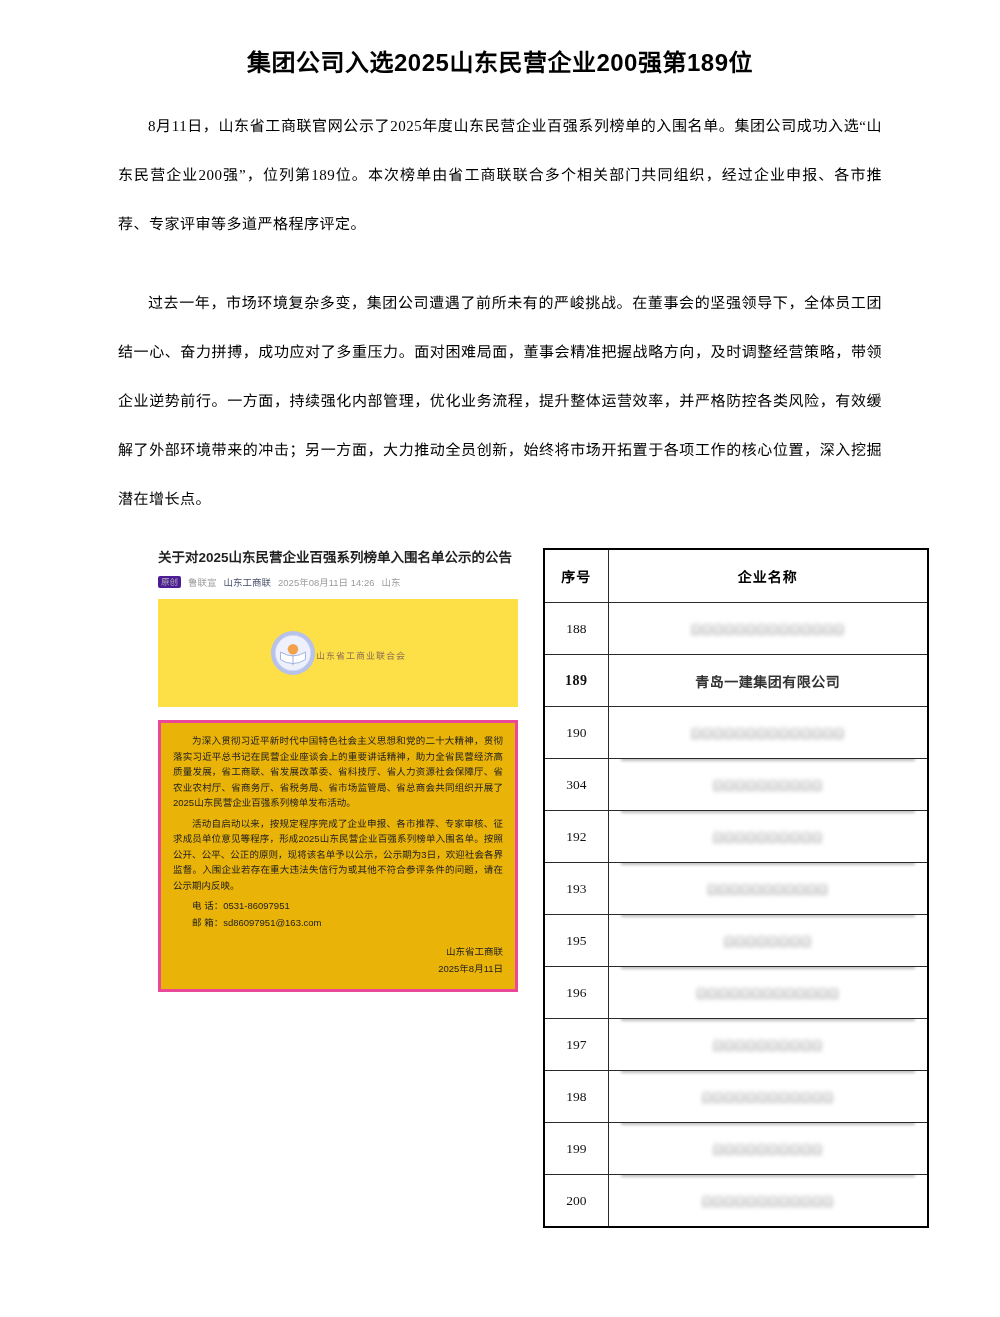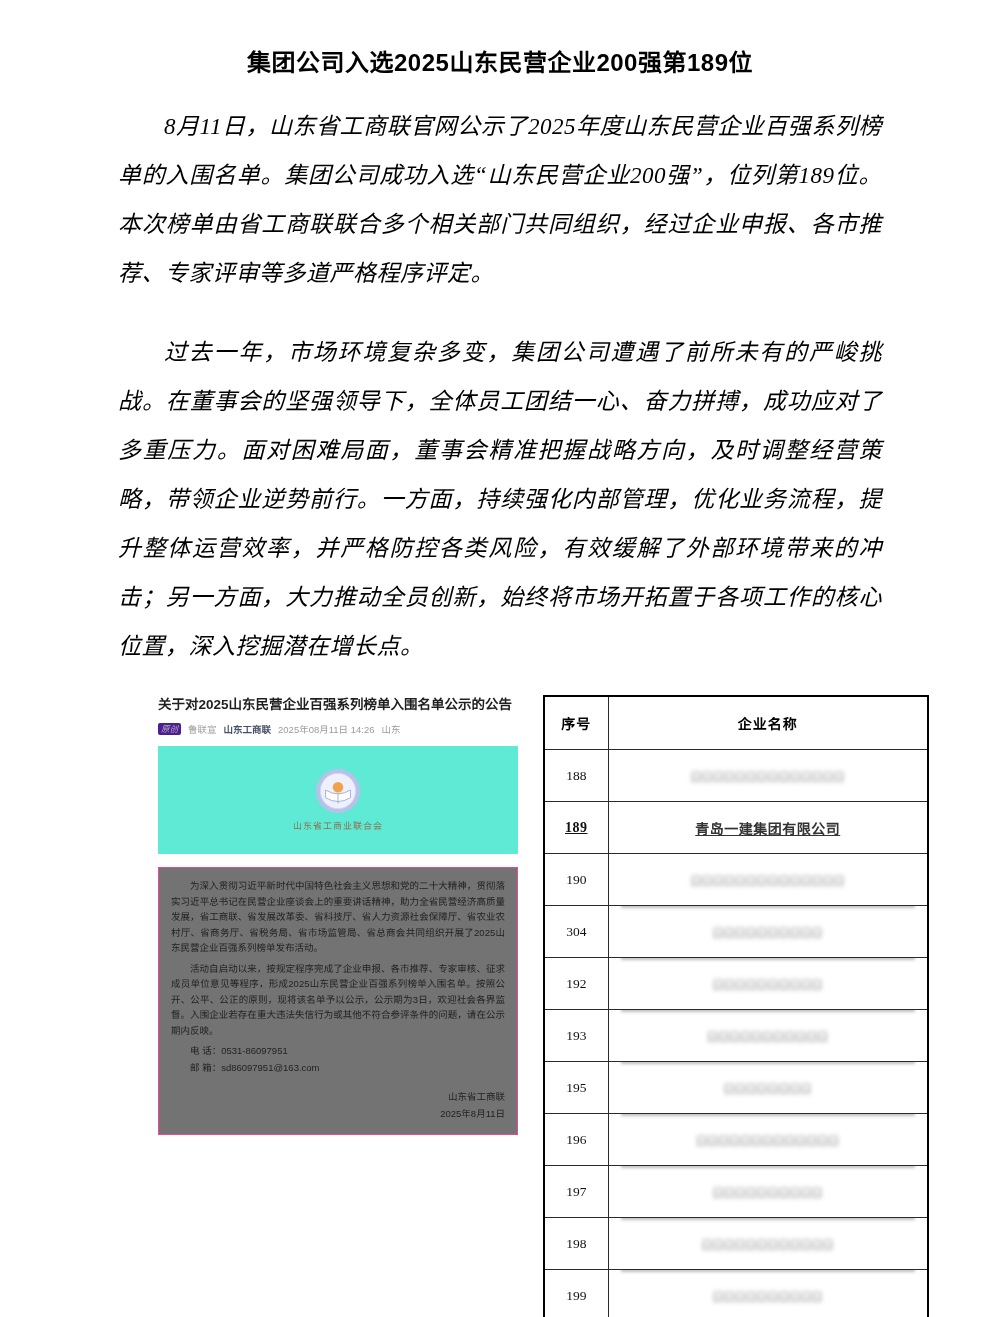--- a/index.html
+++ b/index.html
@@ -17,27 +17,26 @@
   
   .doc-title{
     font-family:"Liberation Sans","DejaVu Sans",sans-serif;
     font-size:24px;font-weight:700;
     text-align:center;
     margin:0 0 22px 0;
     line-height:34px;
     letter-spacing:.5px;
   }
   .body-para{
-    font-size:23px;
+    font-size:15px;
     line-height:49px;
     text-align:justify;
     text-indent:2em;
     margin:0 0 30px 0;
     letter-spacing:.5px;
-    font-style:italic;
   }
   .body-para.p2{margin-bottom:24px;}
   .body-para.p3{margin-bottom:6px;}
   
   .figures{
     display:flex;
     gap:25px;
     margin:17px 0 28px 40px;
     align-items:flex-start;
   }
@@ -48,34 +47,34 @@
     line-height:19px;margin:0 0 8px 0;
   }
   .wechat-meta{
     display:flex;align-items:center;gap:7px;
     font-size:9.5px;color:#9b9b9b;
     margin-bottom:10px;white-space:nowrap;
   }
   .origin-badge{
     background:#4c1d95;color:#b3b3b3;
     font-size:8.5px;line-height:12px;
-    padding:0 3px;border-radius:2px;font-style:italic;
-  }
-  .account-name{color:#47506a;font-weight:700;}
+    padding:0 3px;border-radius:2px;
+  }
+  .account-name{color:#47506a;font-weight:400;}
   .banner{
-    height:108px;background:#5eead4;
-    display:flex;flex-direction:column;align-items:center;justify-content:center;
+    height:108px;background:#fde047;
+    display:flex;flex-direction:row;align-items:center;justify-content:center;
     margin-bottom:13px;
   }
   .logo-caption{
     font-size:9px;color:#8c6f52;margin-top:5px;letter-spacing:1px;
   }
   .notice-box{
-    background:#737373;
-    border:1px solid #ec4899;
+    background:#eab308;
+    border:3px solid #ec4899;
     padding:10px 12px 12px 12px;
     font-size:9.5px;line-height:15.5px;
     color:#222;text-align:justify;
   }
   .notice-box p{margin:0 0 5px 0;text-indent:2em;}
   .contact-line{text-indent:2em;line-height:16.5px;white-space:nowrap;}
   .notice-sign{text-align:right;margin-top:12px;line-height:17px;}
   
   .rank-table{
     flex:0 0 386px;width:386px;
@@ -90,21 +89,21 @@
     padding:12px;
     overflow:hidden;white-space:nowrap;
   }
   .rank-table th{height:28px;font-size:14px;font-weight:700;letter-spacing:1px;}
   .rank-table td{height:27px;}
   .col-rank{width:64px;}
   td.rank-cell{
     font-family:"Liberation Serif","DejaVu Serif",serif;
     font-size:13.5px;color:#111;
   }
-  tr.highlight-row td{font-weight:700;font-size:14px;letter-spacing:.5px;text-decoration:underline;}
+  tr.highlight-row td{font-weight:700;font-size:14px;letter-spacing:.5px;}
   td.name-cell{font-size:12px;color:#333;}
   .blur-text{
     display:inline-block;
     filter:blur(2.2px);
     color:#6d6d6d;
     font-size:10.5px;
     letter-spacing:.5px;
     transform:scaleY(1.15);
   }
   tr.smudge td.name-cell{position:relative;}

